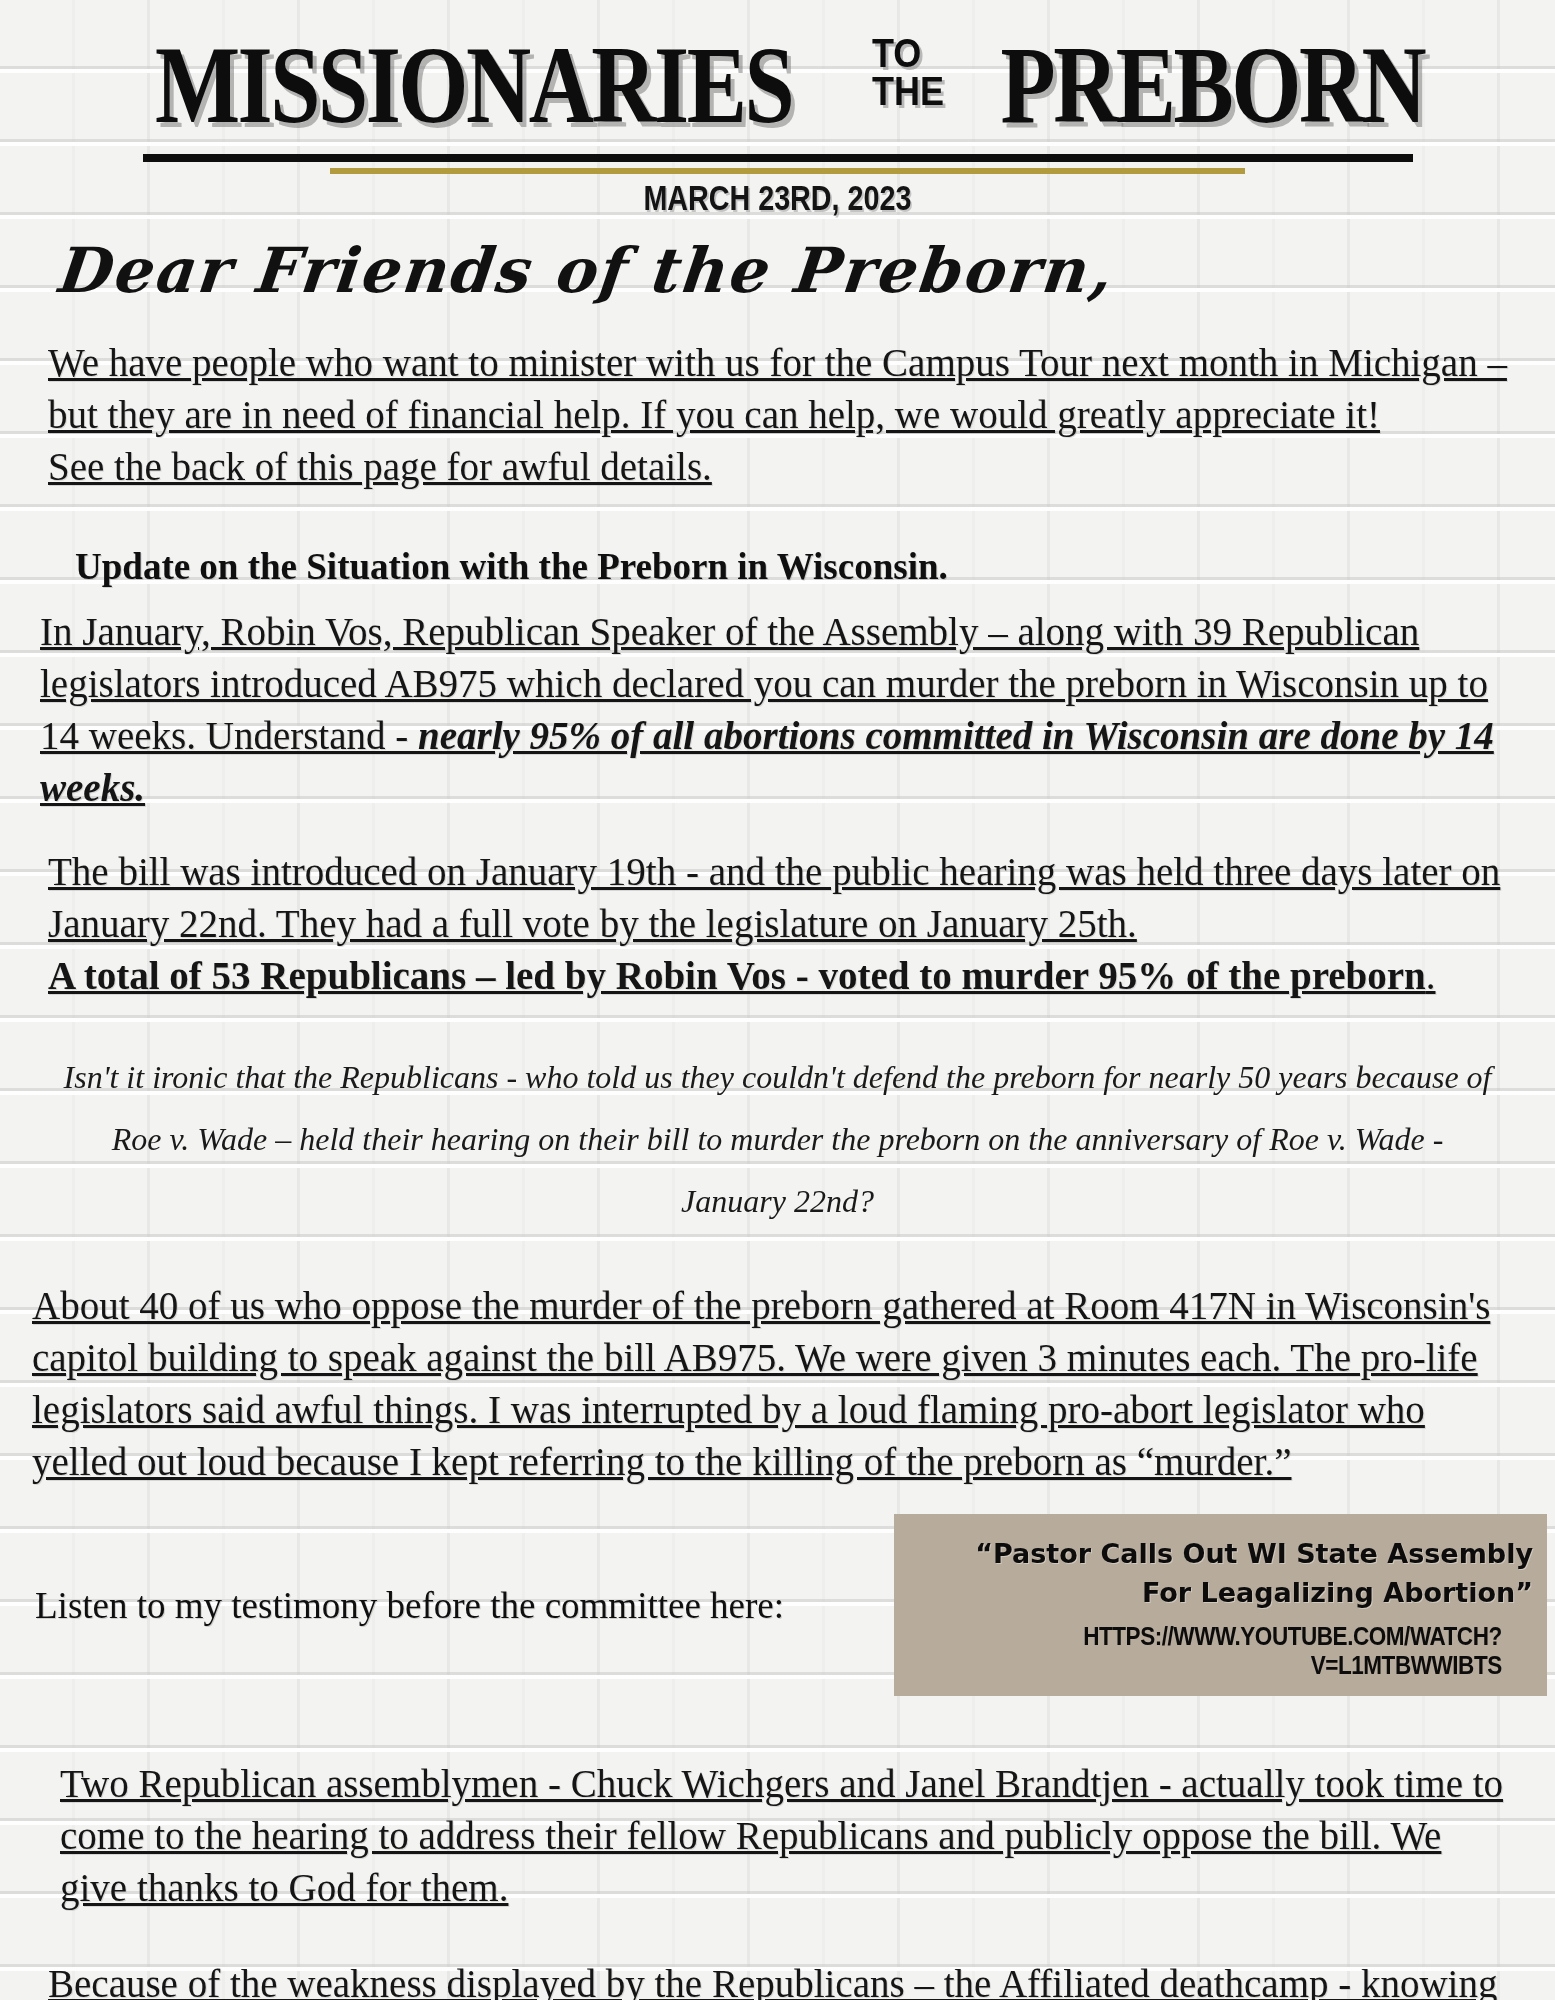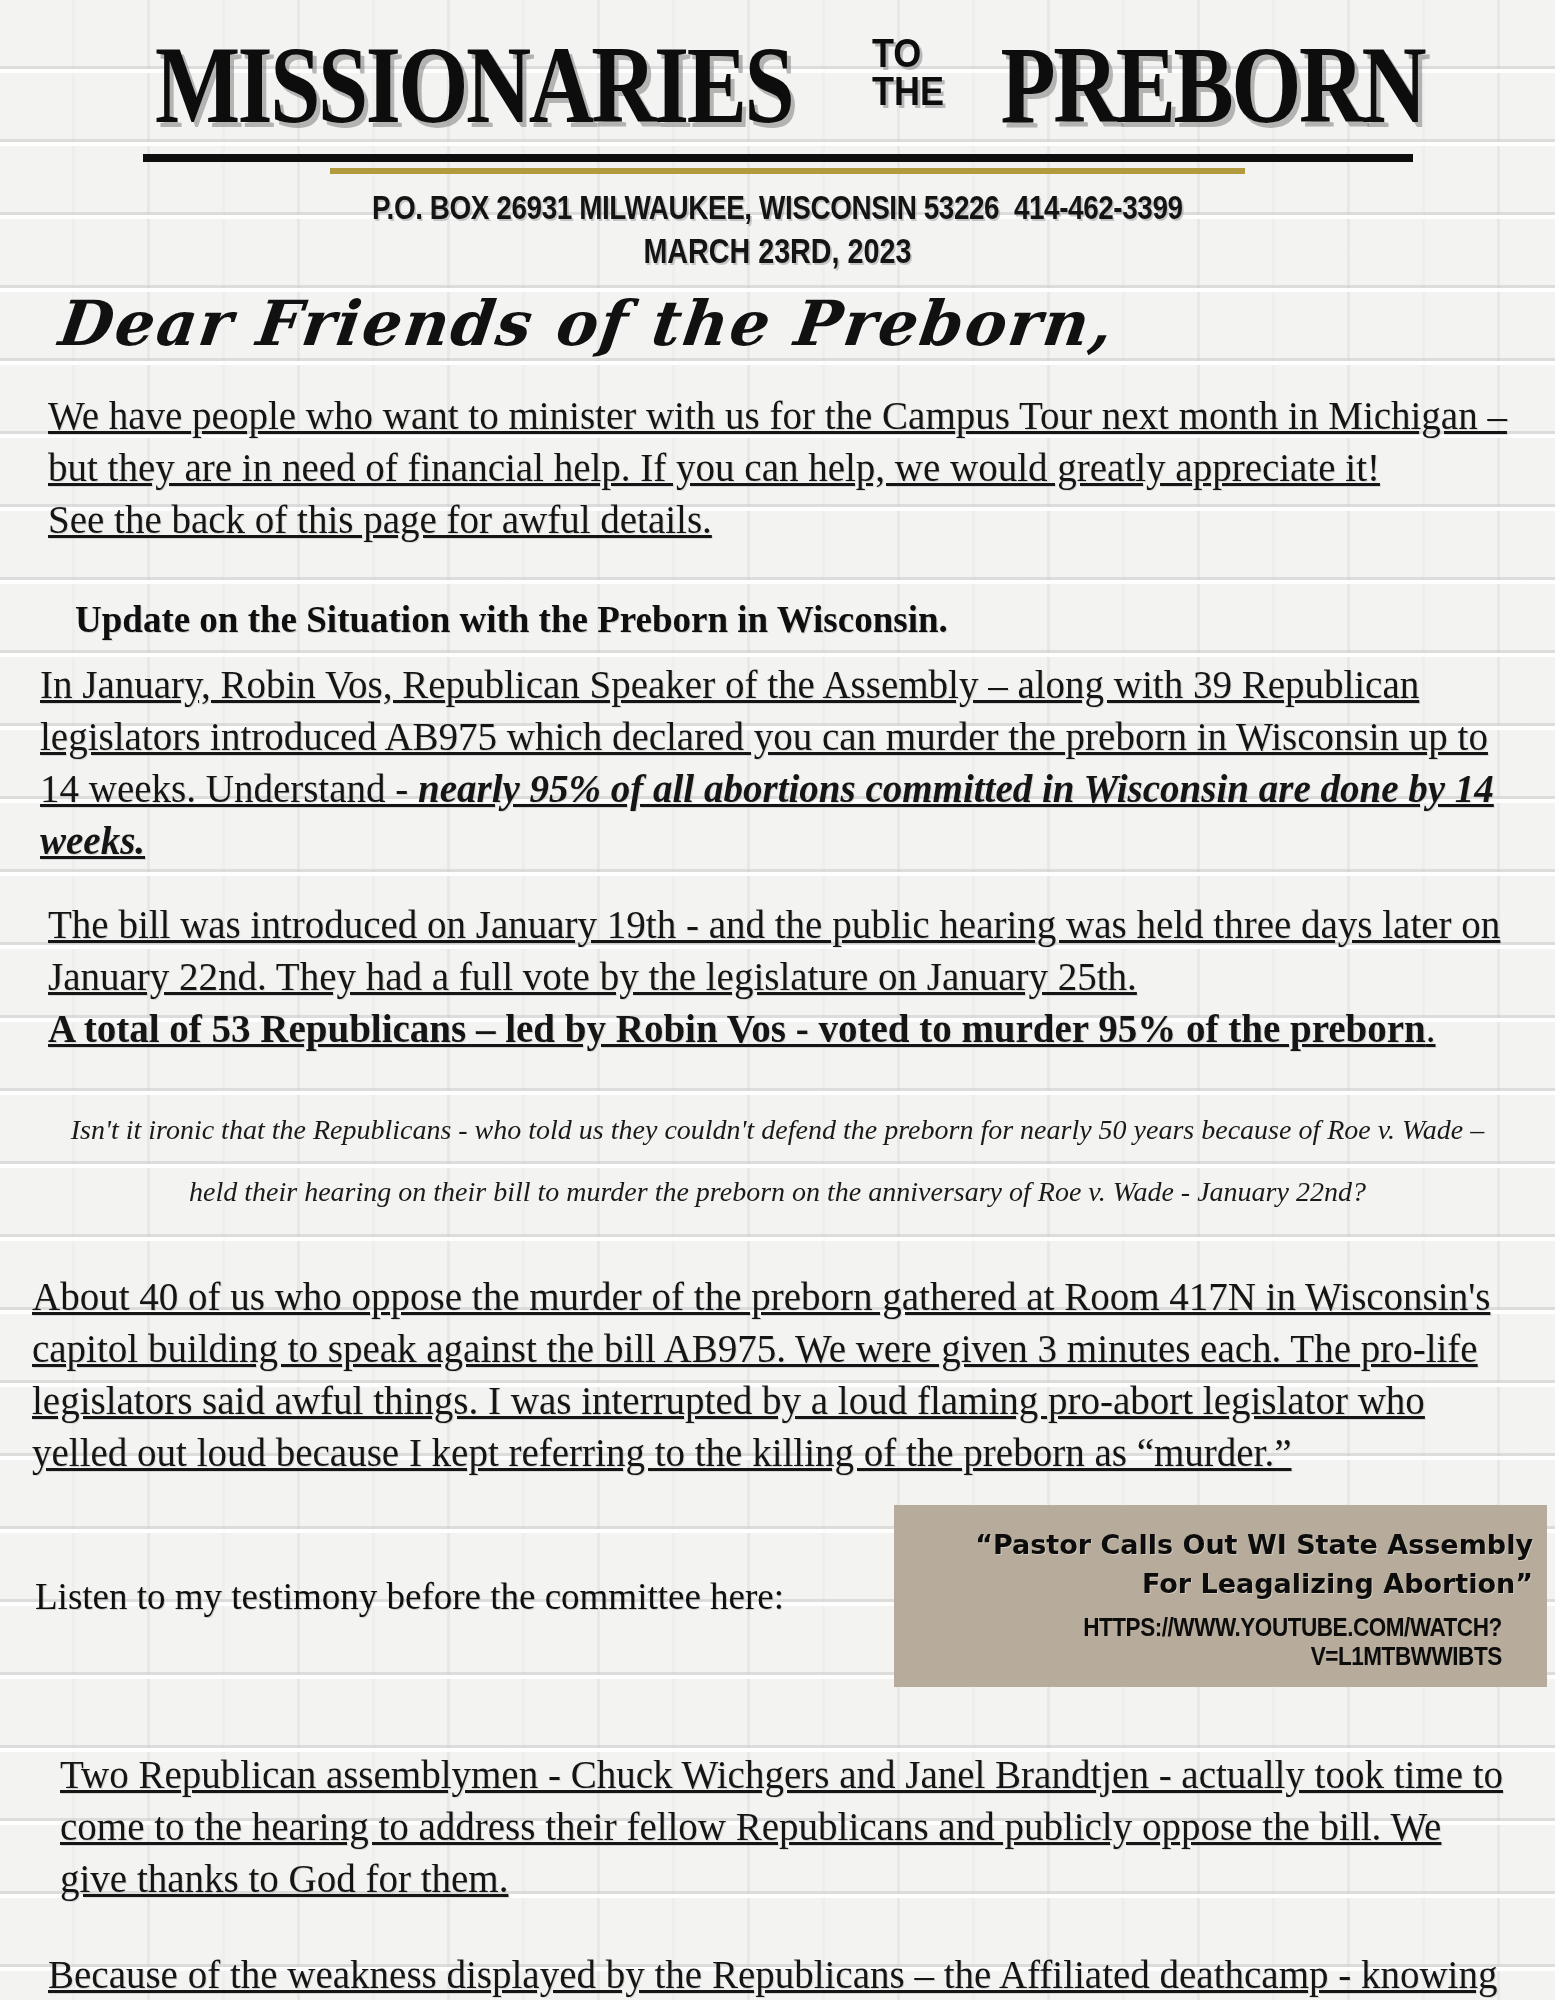--- a/index.html
+++ b/index.html
@@ -103,21 +103,21 @@
     color:#0f0f0f;
     text-shadow:1px 1px 0 rgba(150,150,150,0.4);
   }
   .p-ab975{ margin:18px 45px 0 40px; }
   .bold-italic{ font-weight:bold; font-style:italic; }
   .p-bill{ margin:32px 45px 0 48px; }
   .bold-line{ margin:0 45px 0 48px; font-weight:bold; }
   .quote{
     margin:44px 60px 0 60px;
     font-style:italic;
-    font-size:28px;
+    font-size:32px;
     line-height:62px;
     text-align:center;
     color:#1a1a1a;
   }
   .p-about{ margin:48px 45px 0 32px; }
   
   .testimony-row{
     display:flex;
     align-items:center;
     margin:26px 8px 0 0;
@@ -170,21 +170,20 @@
     <div class="title-row">
       <span class="t-main">MISSIONARIES</span>
       <span class="t-stack">
         <span>TO</span>
         <span>THE</span>
       </span>
       <span class="t-main">PREBORN</span>
     </div>
     <div class="rule rule-black"></div>
     <div class="rule rule-gold"></div>
-    <div class="address"><span>P.O. BOX 26931 MILWAUKEE, WISCONSIN 53226  414-462-3399</span></div>
     <div class="date"><span>MARCH 23RD, 2023</span></div>
   </header>
 
   <div class="salutation">Dear Friends of the Preborn,</div>
 
   <p class="body-text p-intro">We have people who want to minister with us for the Campus Tour next month in Michigan – but they are in need of financial help. If you can help, we would greatly appreciate it!</p>
   <p class="body-text p-intro-line2">See the back of this page for awful details.</p>
 
   <h2 class="section-heading">Update on the Situation with the Preborn in Wisconsin.</h2>
 

